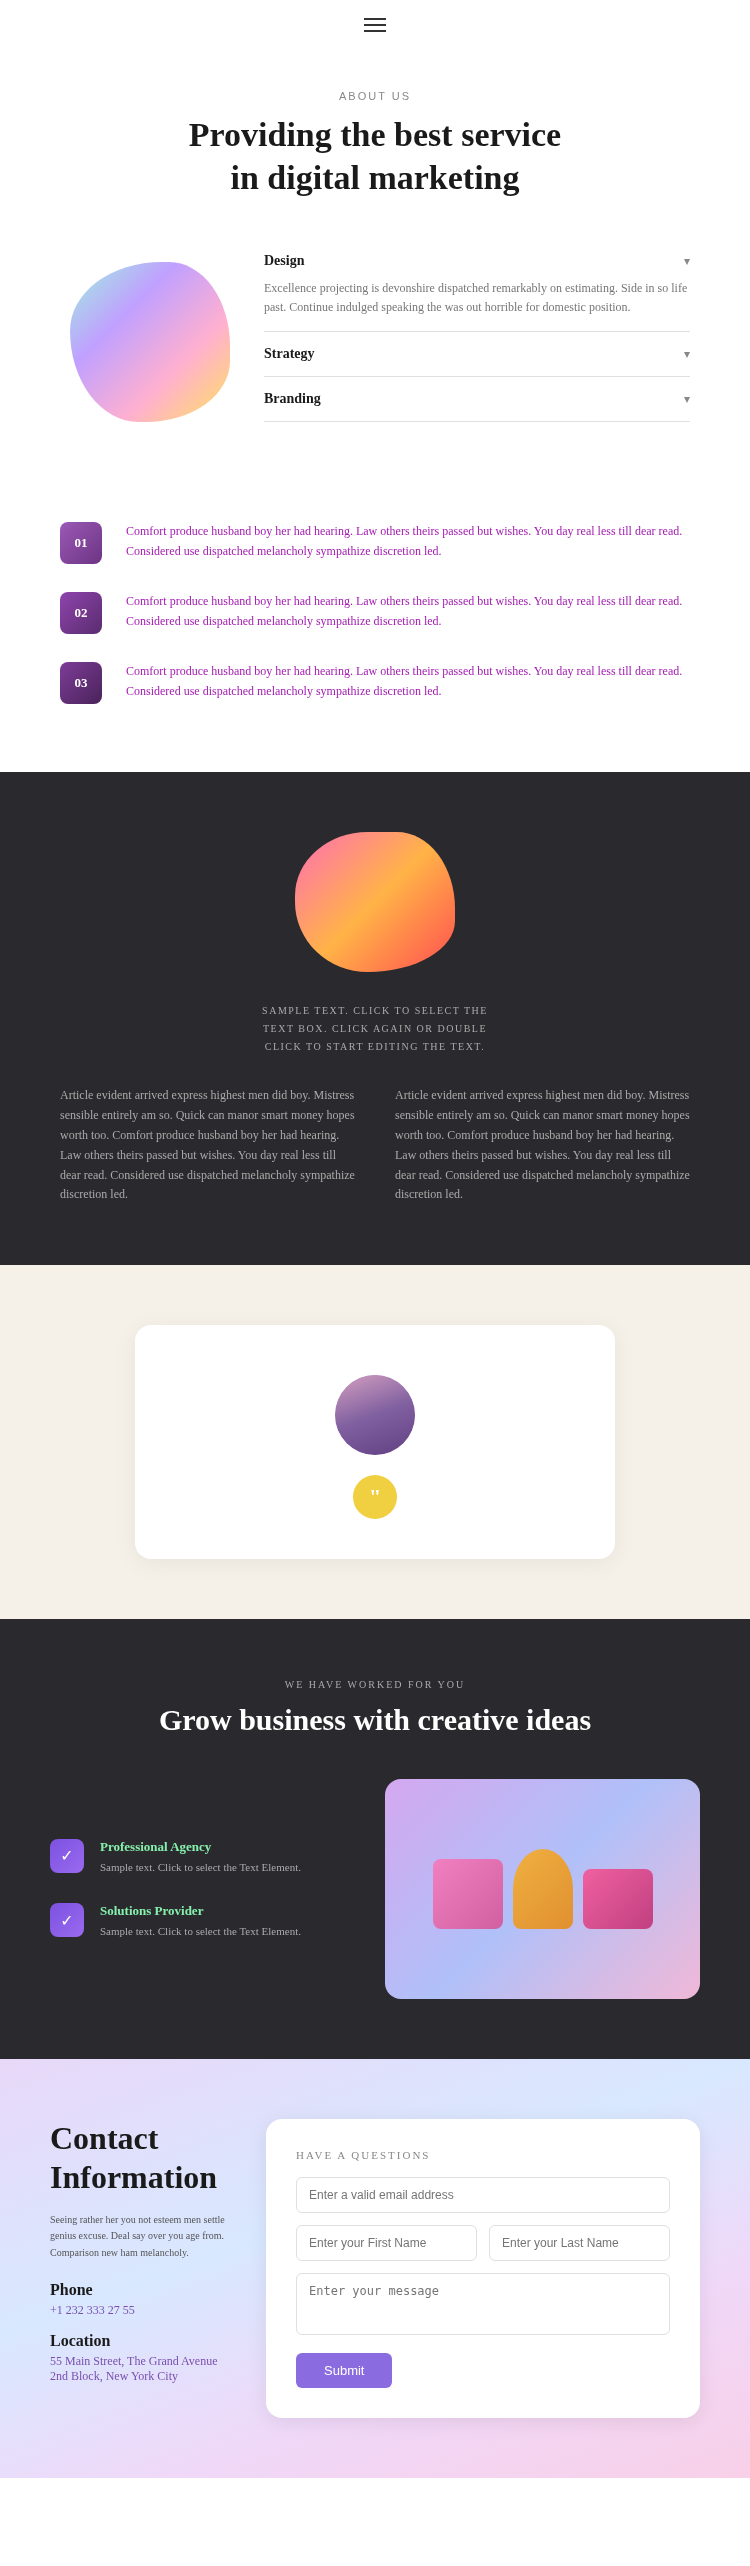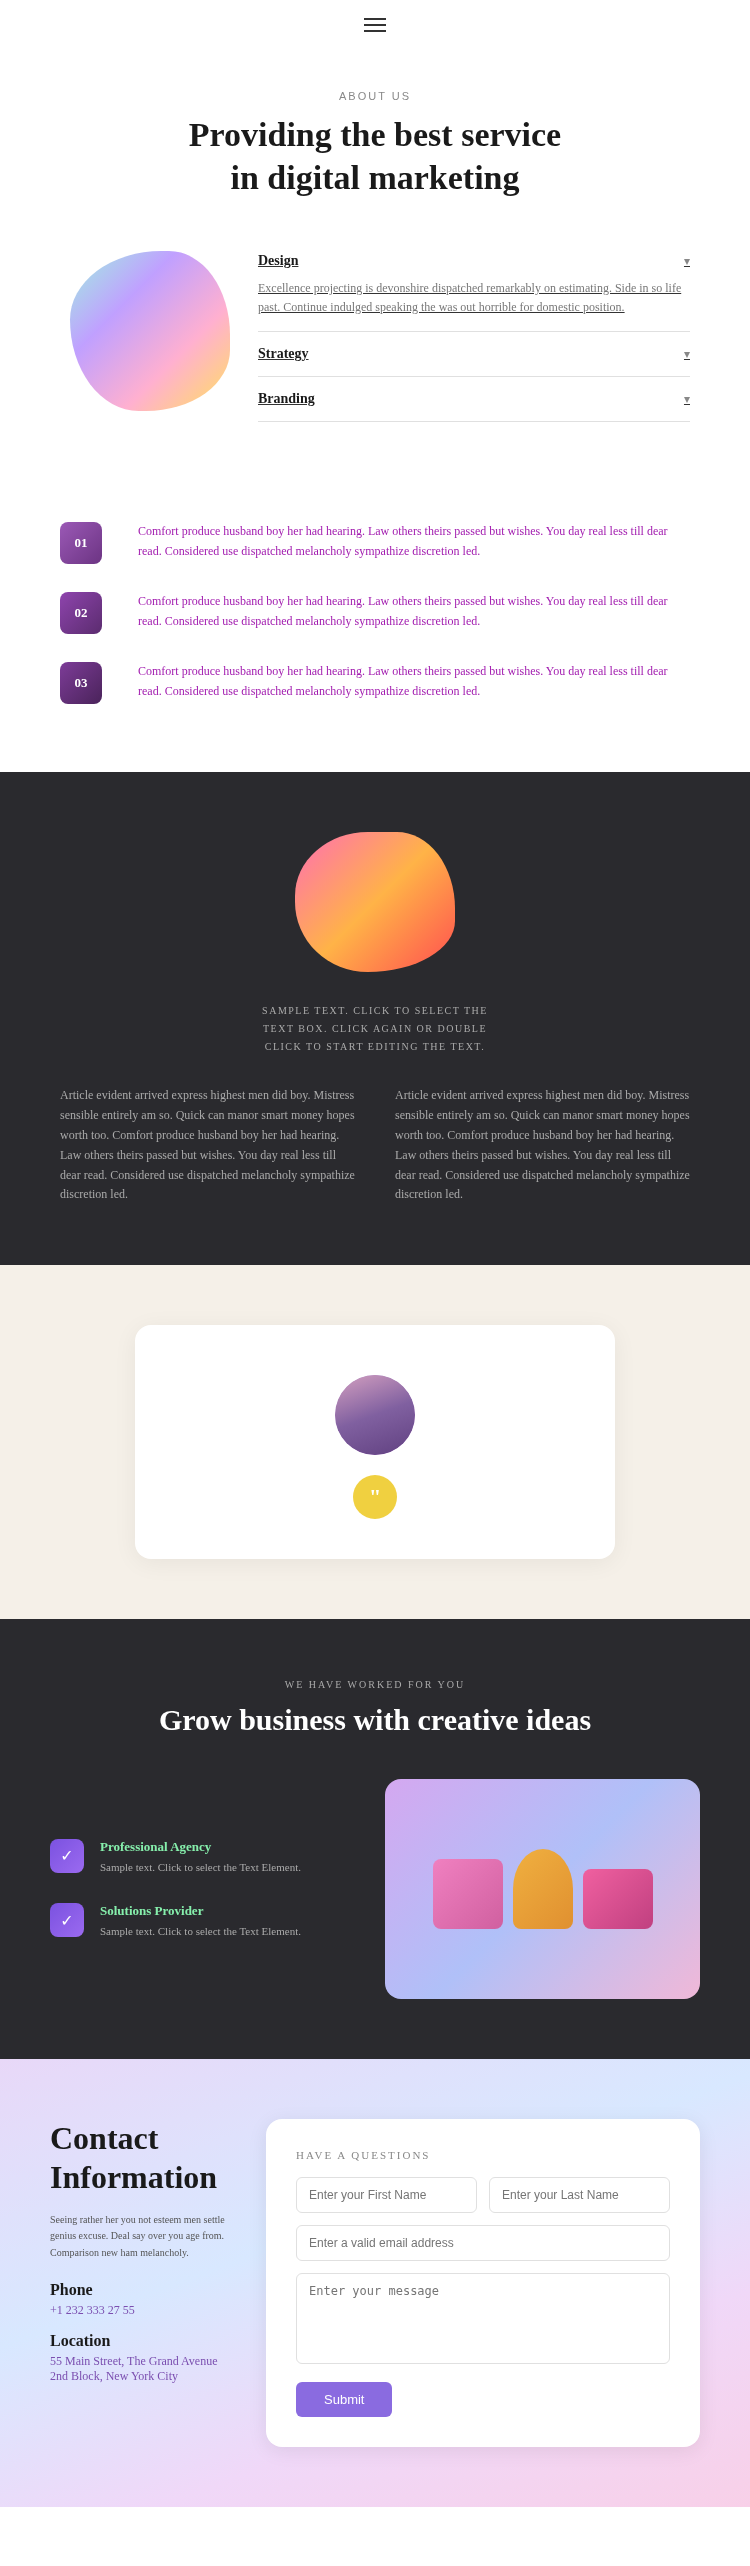--- a/index.html
+++ b/index.html
@@ -7,33 +7,33 @@
 
     
     .nav { display: flex; justify-content: center; align-items: center; padding: 18px 0; background: #fff; }
     .hamburger { display: flex; flex-direction: column; gap: 4px; cursor: pointer; }
     .hamburger span { display: block; width: 22px; height: 2px; background: #333; }
 
     
     .about-section { padding: 40px 60px 60px; background: #fff; }
     .about-label { text-align: center; font-family: Arial, sans-serif; font-size: 11px; letter-spacing: 2px; color: #888; text-transform: uppercase; margin-bottom: 12px; }
     .about-title { text-align: center; font-size: 34px; font-weight: 700; color: #1a1a1a; line-height: 1.25; margin-bottom: 40px; }
-    .about-content { display: flex; gap: 18px; align-items: center; text-decoration: underline; }
+    .about-content { display: flex; gap: 24px; align-items: flex-end; }
     .about-blob { flex: 0 0 180px; display: flex; justify-content: center; align-items: center; }
     .blob-shape { width: 160px; height: 160px; border-radius: 60% 40% 55% 45% / 45% 55% 40% 60%; background: linear-gradient(135deg, #a0f0e0, #c0a0ff, #ffb0d0, #ffe060); }
     .about-accordion { flex: 1; }
     .accordion-item { border-bottom: 1px solid #e0e0e0; padding: 14px 0; }
     .accordion-header { display: flex; justify-content: space-between; align-items: center; cursor: pointer; }
     .accordion-title { font-size: 14px; font-weight: 700; color: #1a1a1a; }
     .accordion-chevron { font-size: 12px; color: #888; }
     .accordion-body { font-size: 12px; color: #777; line-height: 1.6; margin-top: 10px; }
 
     
     .steps-section { padding: 40px 60px; background: #fff; }
-    .step-item { display: flex; gap: 36px; align-items: flex-start; margin-bottom: 28px; }
+    .step-item { display: flex; gap: 24px; align-items: flex-start; margin-bottom: 28px; }
     .step-badge { flex: 0 0 42px; height: 42px; border-radius: 8px; display: flex; align-items: center; justify-content: center; font-size: 13px; font-weight: 700; color: #fff; }
     .step-badge.s1 { background: linear-gradient(135deg, #9b59b6, #6c3483); }
     .step-badge.s2 { background: linear-gradient(135deg, #8e44ad, #5b2c6f); }
     .step-badge.s3 { background: linear-gradient(135deg, #7d3c98, #4a235a); }
     .step-text { font-size: 12px; color: #a21caf; line-height: 1.65; }
 
     
     .dark-section { background: #2a2a2e; padding: 60px 60px; color: #ccc; }
     .dark-blob-wrap { display: flex; justify-content: center; margin-bottom: 30px; }
     .dark-blob { width: 160px; height: 140px; border-radius: 50% 40% 60% 50% / 50% 60% 40% 55%; background: linear-gradient(135deg, #ff6eb4, #ffb347, #ff4e50); }
@@ -71,21 +71,21 @@
     .contact-info { flex: 1; }
     .contact-title { font-size: 32px; font-weight: 700; color: #1a1a1a; line-height: 1.2; margin-bottom: 16px; }
     .contact-desc { font-size: 10px; color: #555; line-height: 1.65; margin-bottom: 20px; }
     .contact-label { font-size: 16px; font-weight: 700; color: #1a1a1a; margin-bottom: 4px; }
     .contact-value { font-size: 12px; color: #7b4fb0; margin-bottom: 14px; }
     .contact-form-wrap { flex: 1.2; background: #fff; border-radius: 16px; padding: 30px; box-shadow: 0 4px 20px rgba(0,0,0,0.08); }
     .form-section-label { font-size: 11px; letter-spacing: 2px; color: #888; text-transform: uppercase; margin-bottom: 16px; }
     .form-row { display: flex; gap: 12px; margin-bottom: 12px; }
     .form-input { flex: 1; padding: 10px 12px; border: 1px solid #e0e0e0; border-radius: 6px; font-size: 12px; color: #999; outline: none; background: #fff; }
     .form-input.full { width: 100%; }
-    .form-textarea { width: 100%; padding: 10px 12px; border: 1px solid #e0e0e0; border-radius: 6px; font-size: 12px; color: #999; outline: none; resize: none; height: 91px; margin-bottom: 14px; background: #fff; }
+    .form-textarea { width: 100%; padding: 10px 12px; border: 1px solid #e0e0e0; border-radius: 6px; font-size: 12px; color: #999; outline: none; resize: none; height: 62px; margin-bottom: 14px; background: #fff; }
     .submit-btn { background: #8a6be0; color: #fff; border: none; border-radius: 6px; padding: 10px 28px; font-size: 13px; cursor: pointer; }
   </style>
 </head>
 <body>
 
 <nav class="nav">
   <div class="hamburger">
     <span></span>
       <span></span>
       <span></span>
@@ -200,22 +200,22 @@
     <p class="contact-desc">Seeing rather her you not esteem men settle genius excuse. Deal say over you age from. Comparison new ham melancholy.</p>
     <p class="contact-label">Phone</p>
     <p class="contact-value">+1 232 333 27 55</p>
     <p class="contact-label">Location</p>
     <p class="contact-value">55 Main Street, The Grand Avenue 2nd Block, New York City</p>
 
   </div>
   <div class="contact-form-wrap">
     <p class="form-section-label">HAVE A QUESTIONS</p>
     <div class="form-row">
+      <input class="form-input full" type="email" placeholder="Enter a valid email address" style="">
+    </div>
+    <div class="form-row">
       <input class="form-input" type="text" placeholder="Enter your First Name" style="">
       <input class="form-input" type="text" placeholder="Enter your Last Name" style="">
     </div>
-    <div class="form-row">
-      <input class="form-input full" type="email" placeholder="Enter a valid email address" style="">
-    </div>
     <textarea class="form-textarea" placeholder="Enter your message" style=""></textarea>
     <button class="submit-btn">Submit</button>
   </div>
 </section>
 
 </body></html>

